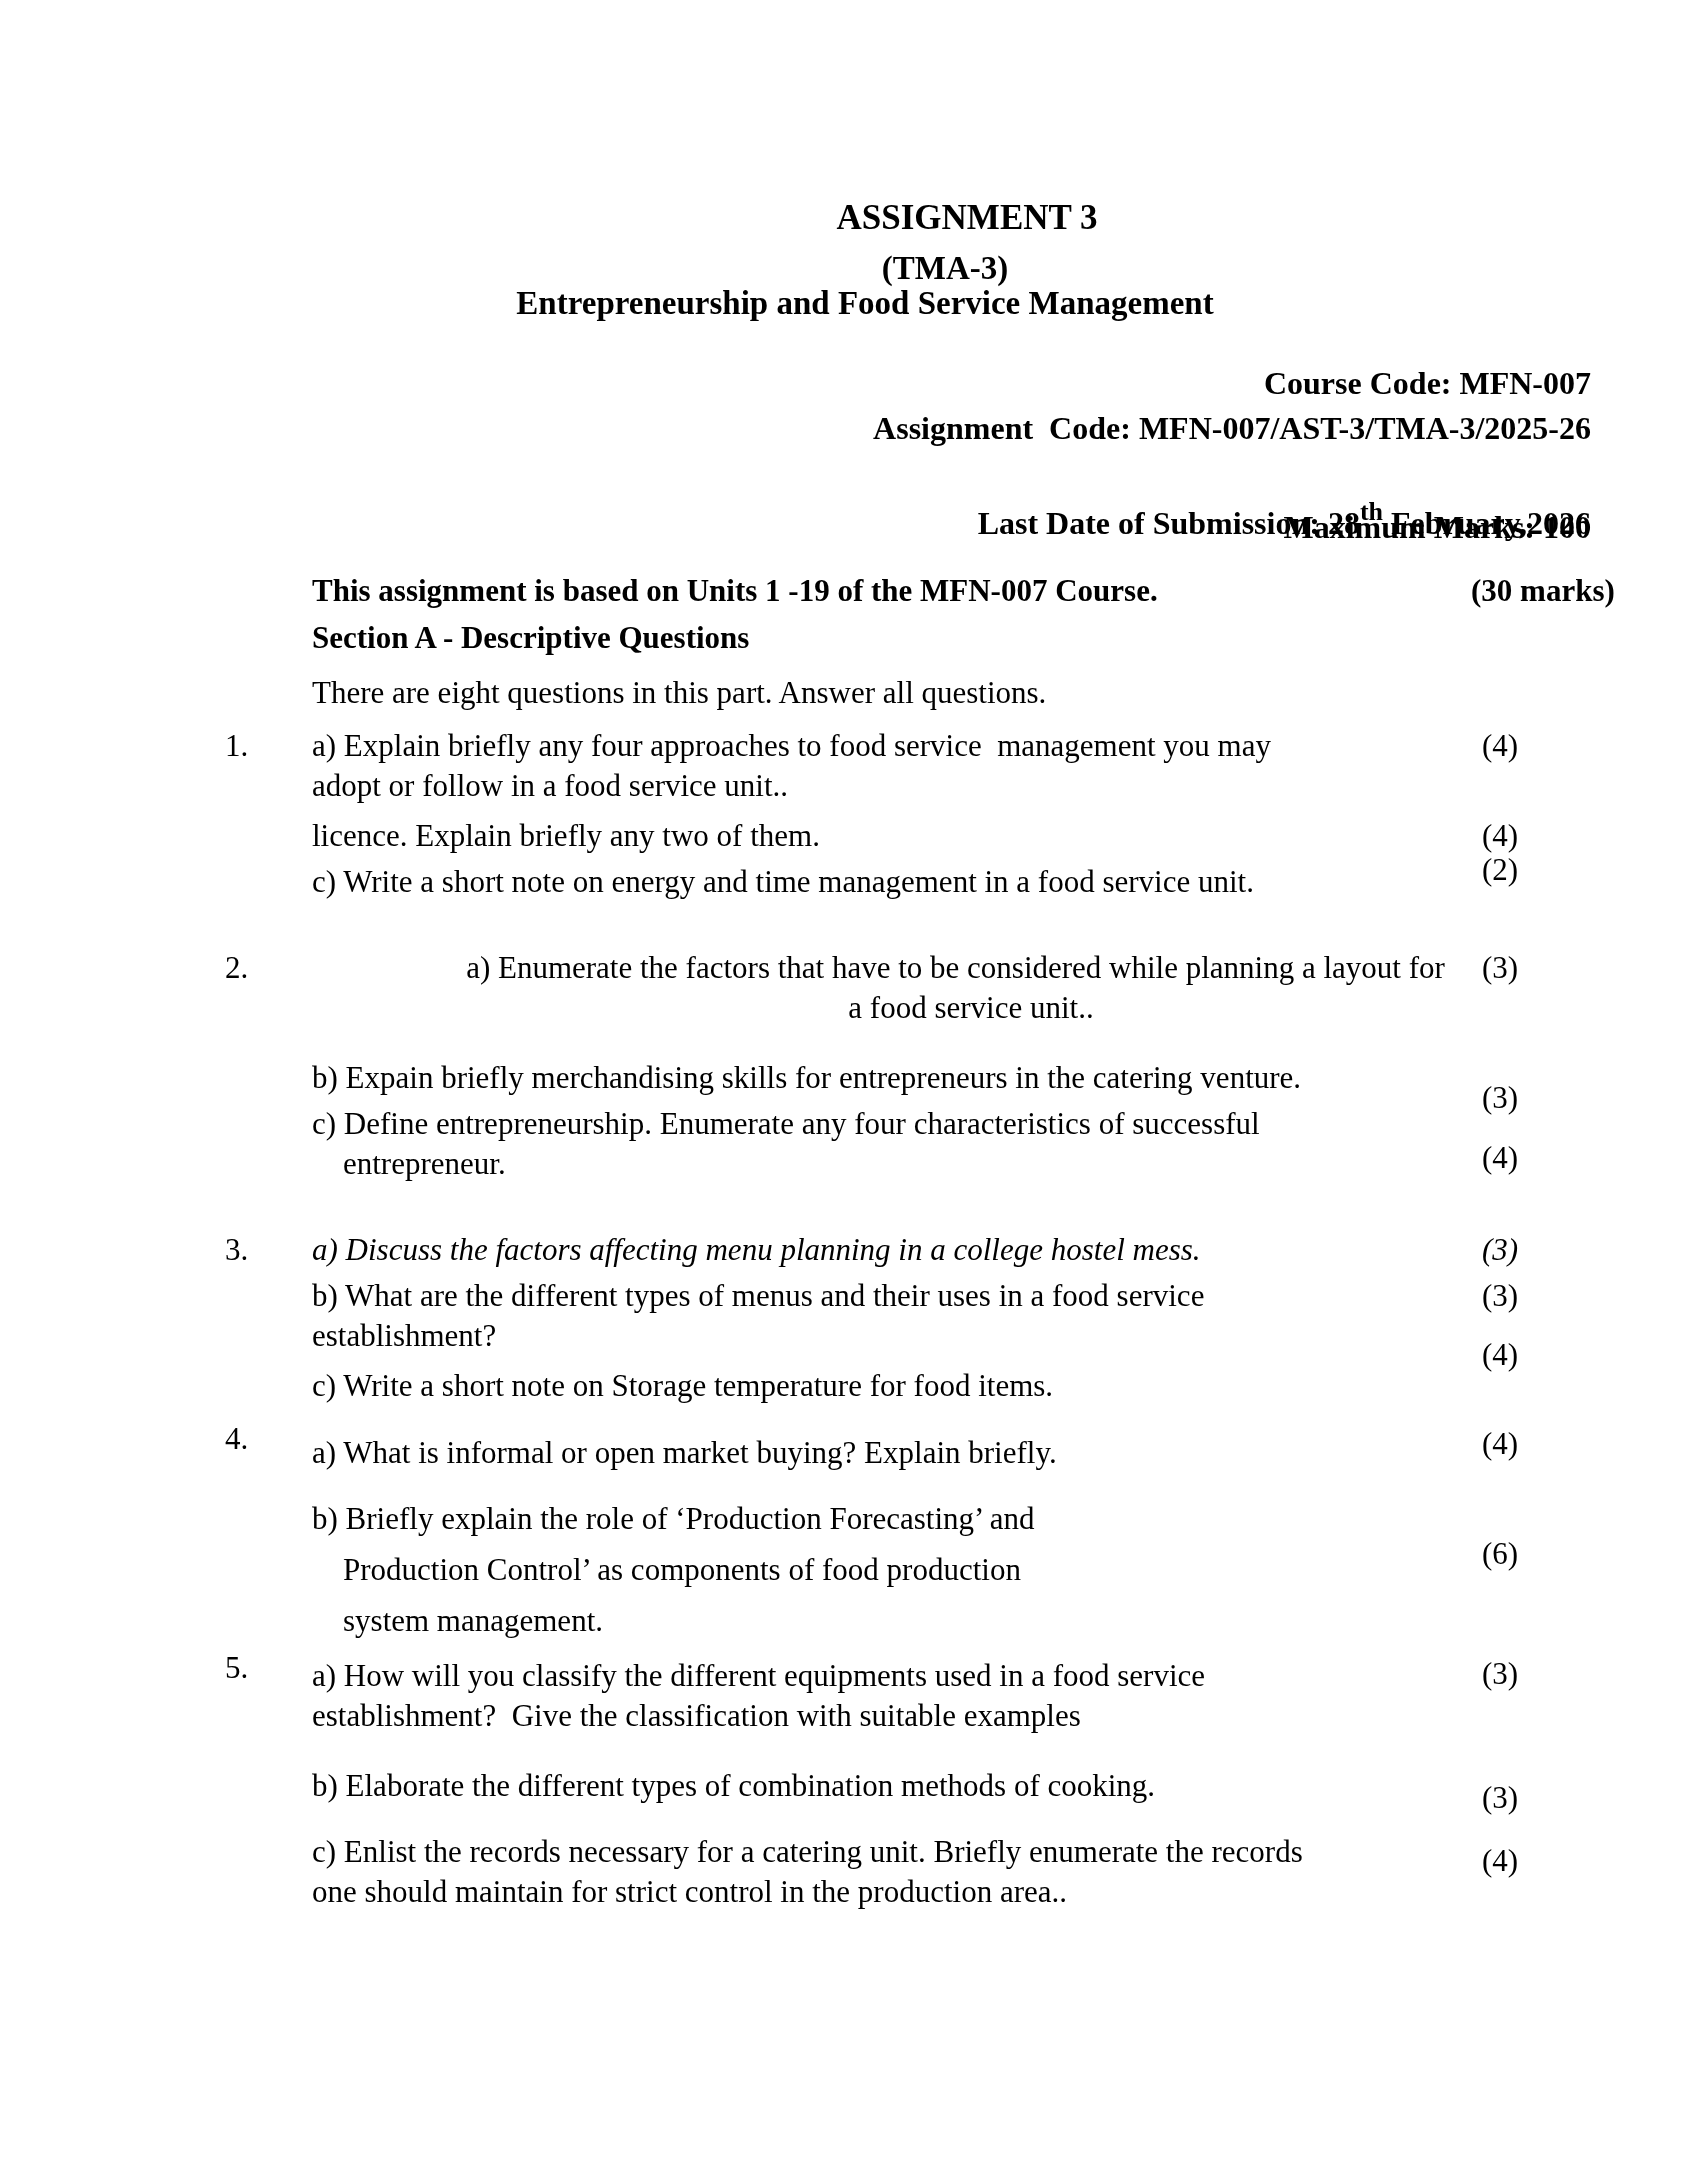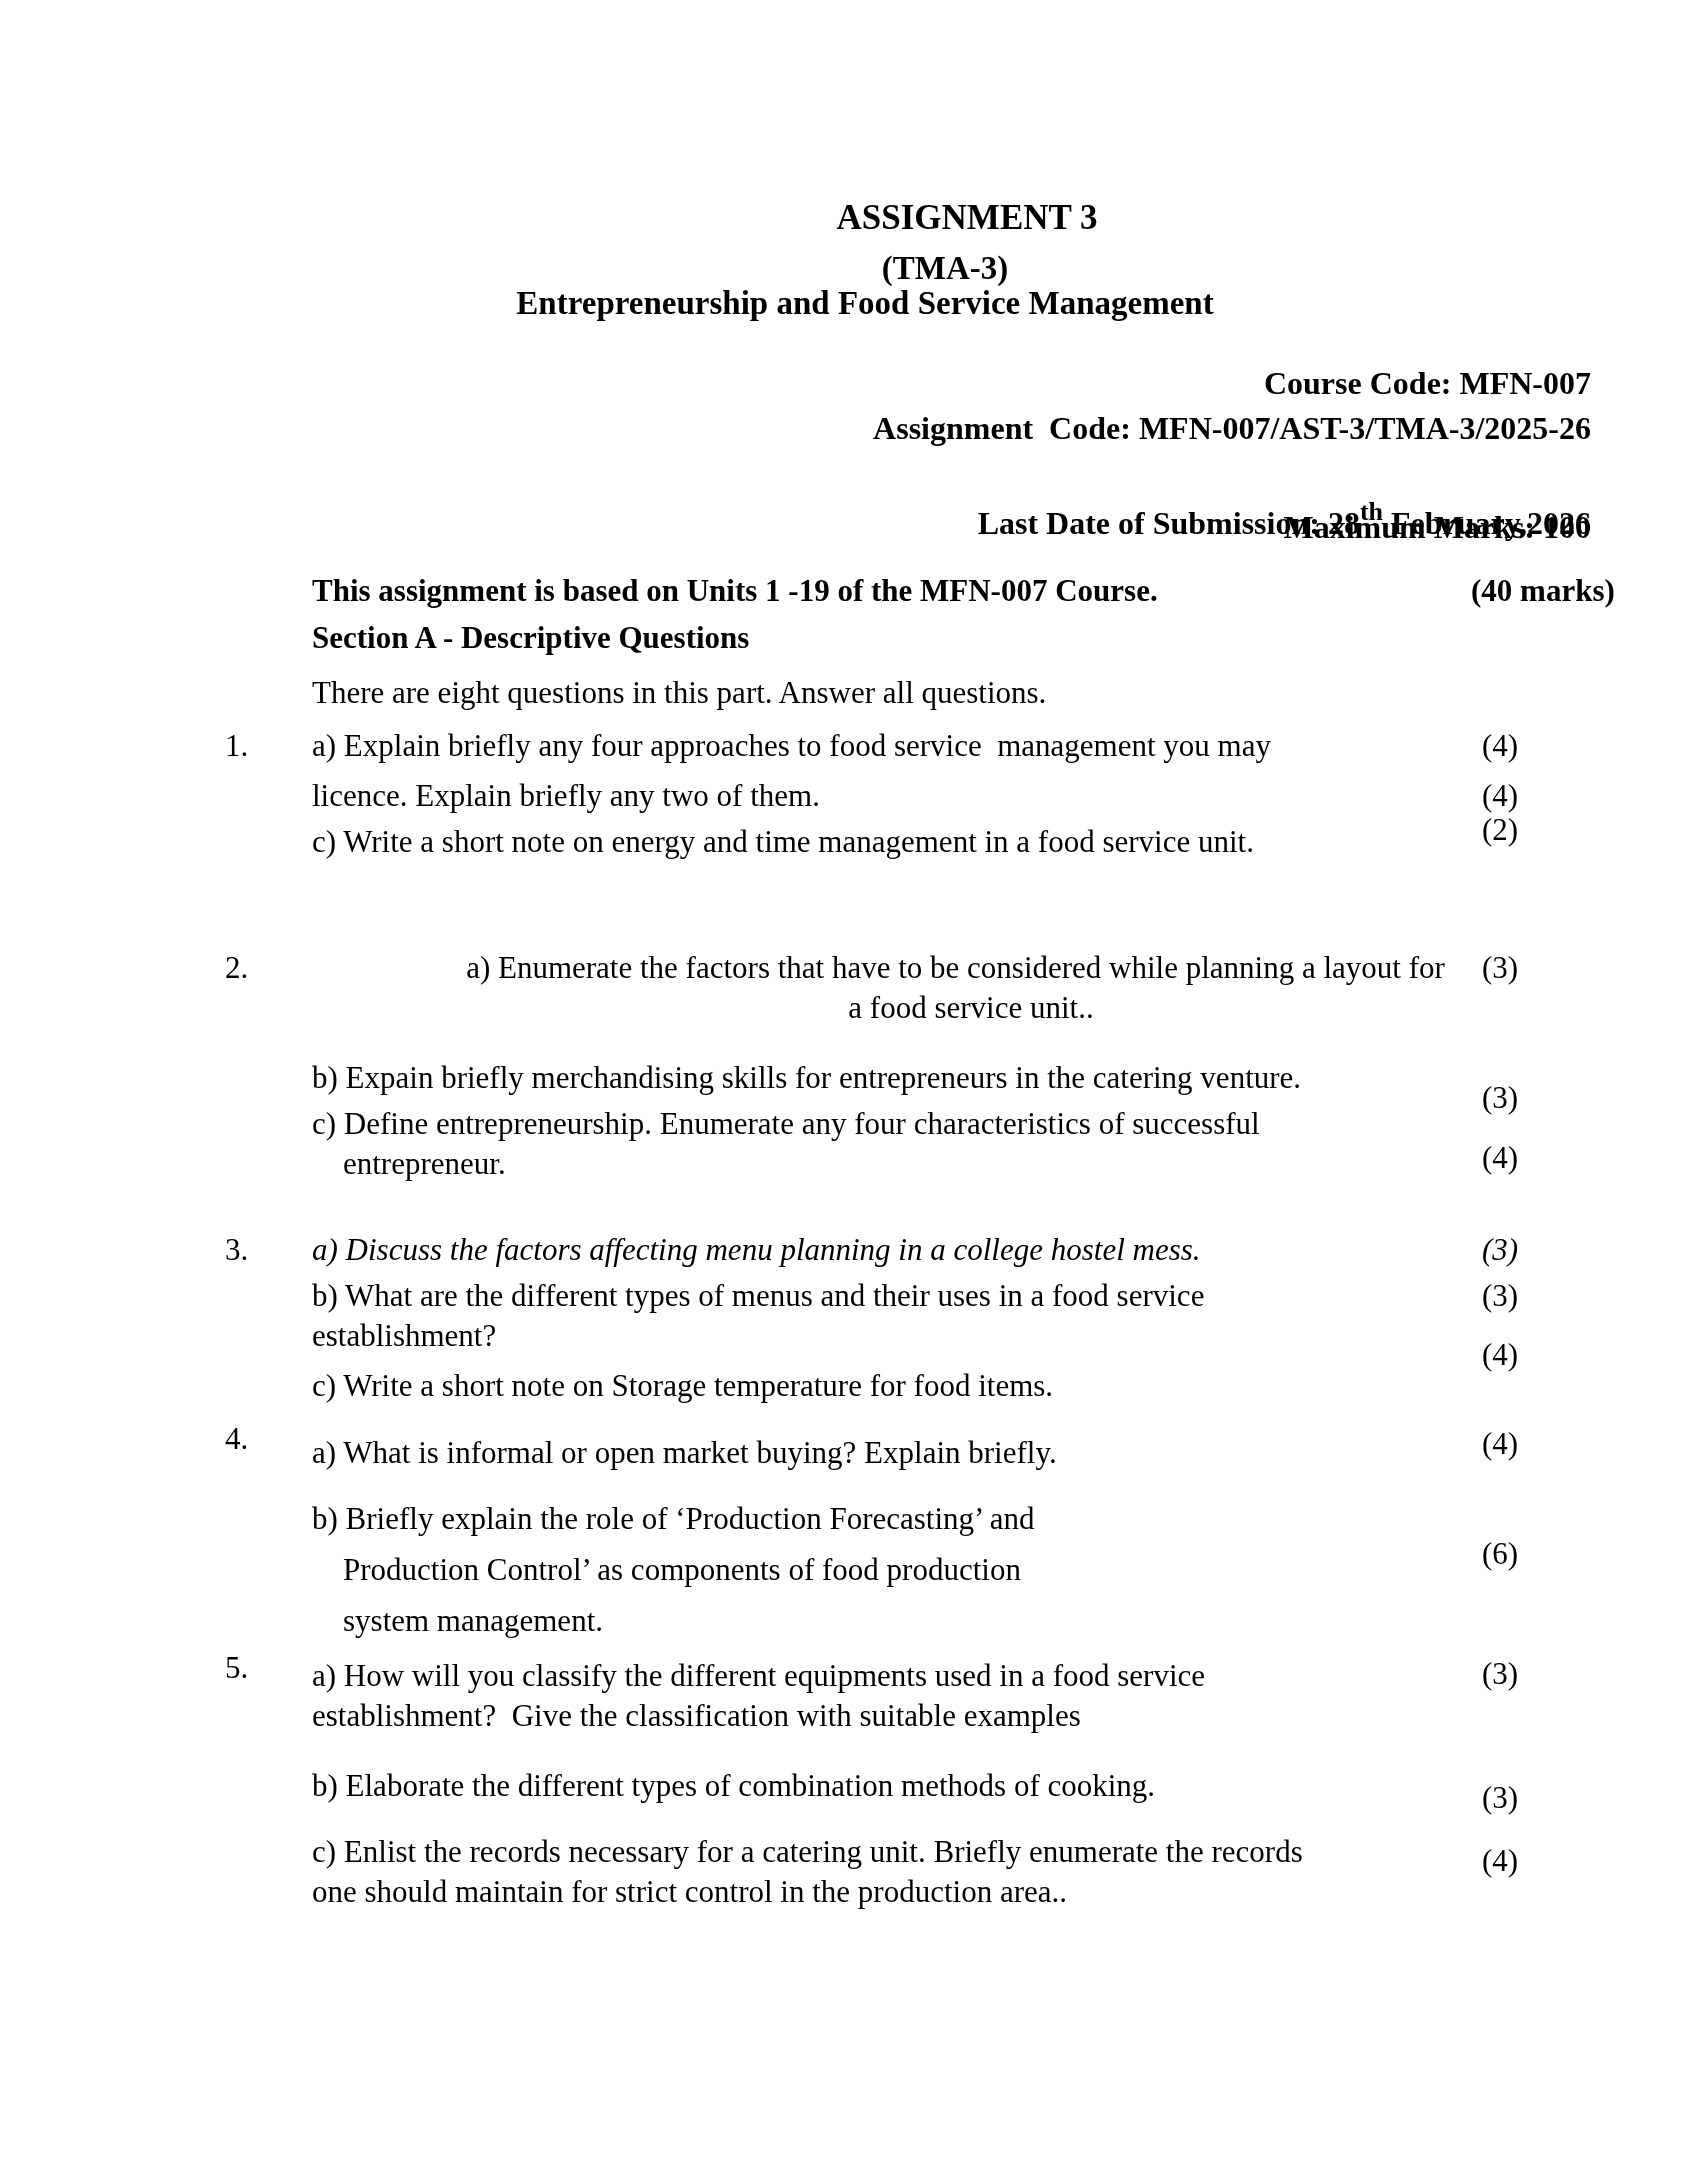--- a/index.html
+++ b/index.html
@@ -66,30 +66,31 @@
   <div class="abs bold title2 center" style="left:865px; top:283px;">Entrepreneurship and Food Service Management</div>
 
   <div class="abs meta" style="top:363px;">Course Code: MFN-007</div>
   <div class="abs meta" style="top:408px;">Assignment  Code: MFN-007/AST-3/TMA-3/2025-26</div>
   <div class="abs meta" style="top:463px;">
     <span>Last Date of Submission: 28</span><span class="sup">th</span><span> February,2026</span>
   </div>
   <div class="abs meta" style="top:507px;">Maximum Marks: 100</div>
 
   <div class="abs bold" style="left:312px; top:571px;">This assignment is based on Units 1 -19 of the MFN-007 Course.</div>
-  <div class="abs bold" style="left:1471px; top:571px;">(40 marks)</div>
+  <div class="abs bold" style="left:1471px; top:571px;">(30 marks)</div>
   <div class="abs bold" style="left:312px; top:618px;">Section A - Descriptive Questions</div>
   <div class="abs" style="left:312px; top:673px;">There are eight questions in this part. Answer all questions.</div>
 
   <div id="questions">
       <div class="question" style="top: 726px;">
         <div class="q-num" style="top: 0px;">1.</div>
         <div class="q-content">
           <div class="q-part" style="margin-top: 0px;">
             <div class="q-line">a) Explain briefly any four approaches to food service  management you may</div>
+            <div class="q-line">adopt or follow in a food service unit..</div>
             <span class="q-marks" style="top: 0px;">(4)</span>
           </div>
           <div class="q-part" style="margin-top: 10px;">
             <div class="q-line">licence. Explain briefly any two of them.</div>
             <span class="q-marks" style="top: 0px;">(4)</span>
           </div>
           <div class="q-part" style="margin-top: 6px;">
             <div class="q-line">c) Write a short note on energy and time management in a food service unit.</div>
             <span class="q-marks" style="top: -12px;">(2)</span>
           </div>

